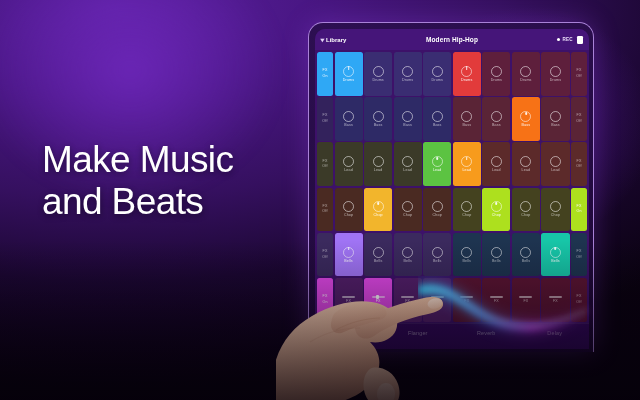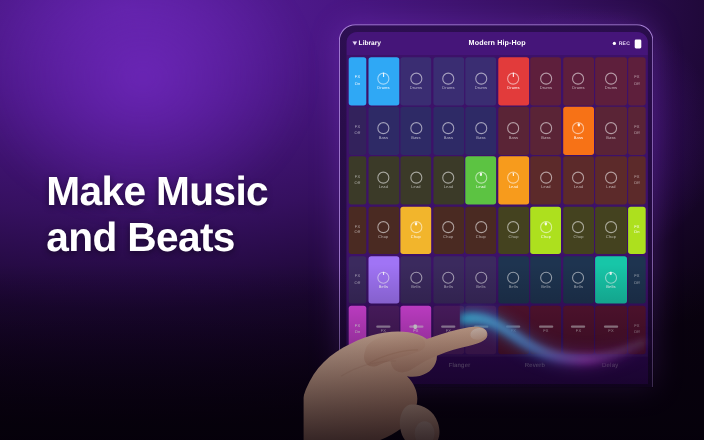--- a/index.html
+++ b/index.html
@@ -36,23 +36,23 @@
   .wash-c {
     position: absolute; left: 0; bottom: -40px;
     width: 640px; height: 200px;
     background: linear-gradient(to top, rgba(4,0,9,.96), rgba(4,0,9,0));
     pointer-events: none;
   }
 
   
   .headline {
     position: absolute;
-    left: 42px; top: 153px;
+    left: 42px; top: 139px;
     color: #ffffff;
-    font-weight: bold;
+    font-weight: normal;
     font-size: 37px;
     line-height: 1.13;
     letter-spacing: -0.6px;
     text-shadow: 0 2px 6px rgba(0,0,0,.45);
     white-space: pre-line;
   }
 
   
   #tablet {
     position: absolute;

